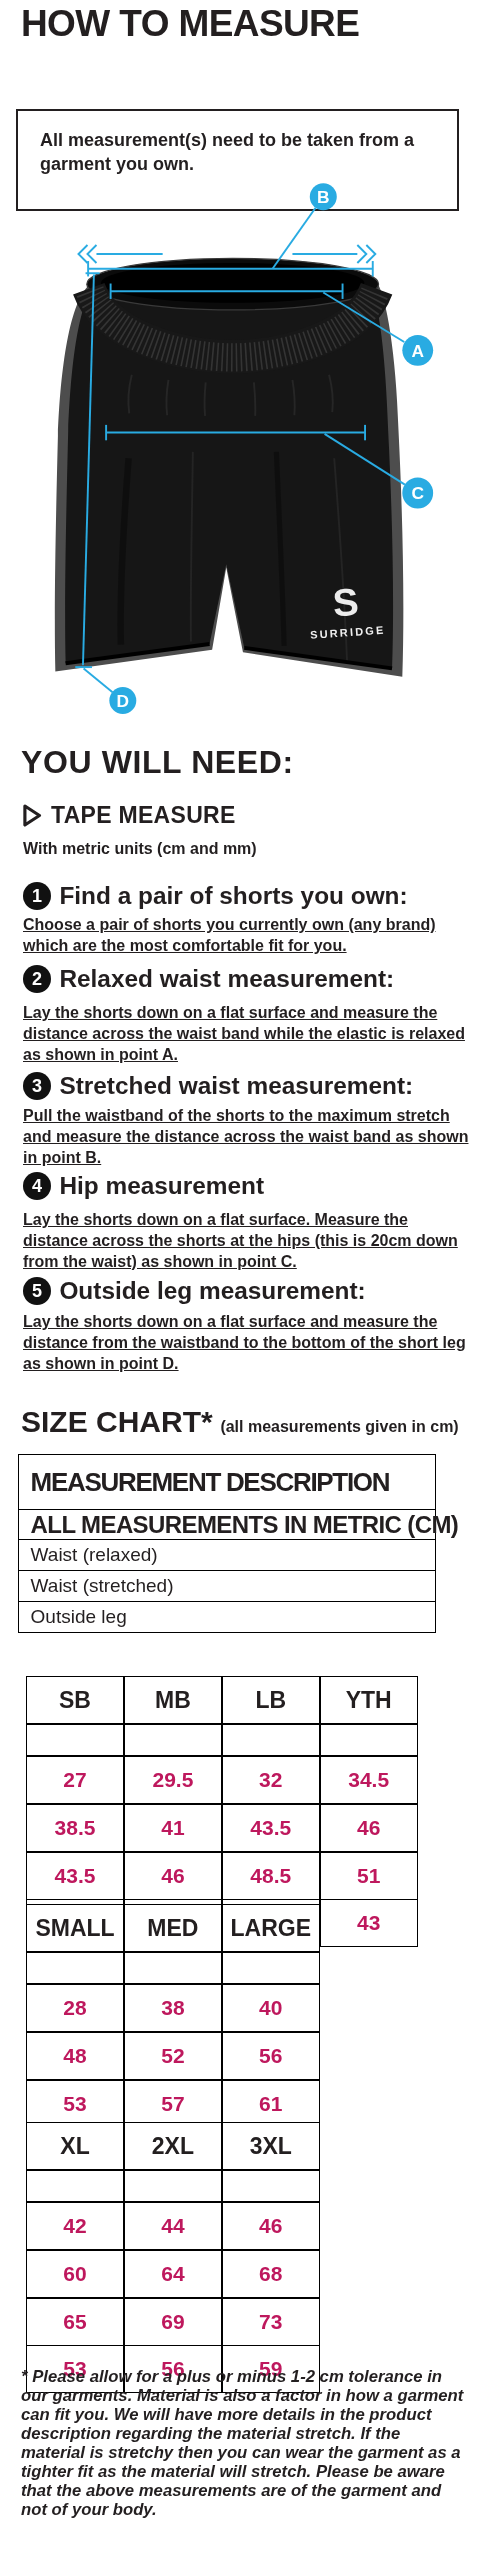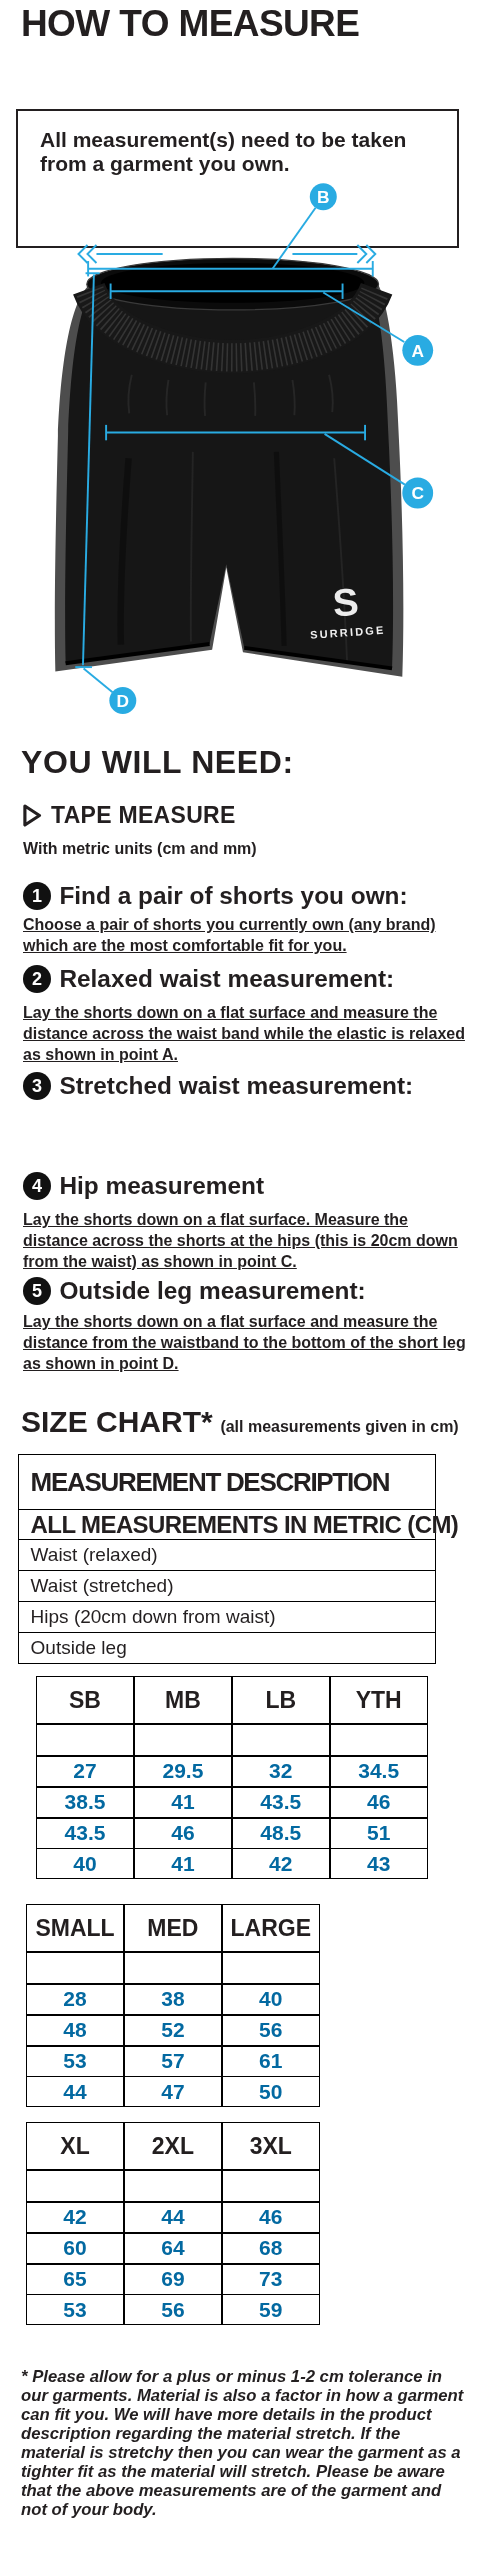--- a/index.html
+++ b/index.html
@@ -1,21 +1,21 @@
 <!DOCTYPE html>
 <html style="font-size:10.3px"><head>
 <meta charset="utf-8">
 <style>
   html,body{margin:0;padding:0;background:#fff;}
   .canvas{position:relative;width:493px;height:2576px;background:#fff;overflow:hidden;
           font-family:"Liberation Sans",sans-serif;color:#231f20;}
   .abs{position:absolute;}
   .page-title{left:21px;top:3px;font-size:37px;font-weight:800;letter-spacing:-0.6px;white-space:nowrap;}
-  .note-box{left:16px;top:109px;width:443px;height:139px;border:2.6px solid #231f20;box-sizing:border-box;
-            padding:16.7px 22px;font-size:21px;font-weight:700;line-height:24.4px;}
+  .note-box{left:16px;top:109px;width:443px;height:102px;border:2.6px solid #231f20;box-sizing:border-box;
+            padding:16.7px 22px;font-size:18px;font-weight:700;line-height:24.4px;}
   .figure-svg{left:0;top:182px;}
   .ywn-heading{left:21px;top:744px;font-size:32px;font-weight:800;letter-spacing:0.6px;white-space:nowrap;}
   .tool-row{left:23px;top:802px;display:flex;align-items:center;gap:9px;}
   .tool-label{font-size:23px;font-weight:800;letter-spacing:0.3px;white-space:nowrap;}
   .tool-note{left:23px;top:840px;font-size:16px;font-weight:700;}
   .step-head{display:flex;align-items:center;gap:8.4px;left:23px;}
   .step-num{width:28px;height:28px;border-radius:50%;background:#111;color:#fff;display:flex;
             align-items:center;justify-content:center;font-size:18px;font-weight:800;flex:0 0 28px;}
   .step-title{font-size:24.4px;font-weight:800;white-space:nowrap;}
   .step-body{left:23px;width:454px;font-size:16px;font-weight:700;line-height:21px;text-decoration:underline;}
@@ -27,22 +27,22 @@
   .desc-row:first-child{border-top:none;}
   .desc-h1{height:54px;font-size:26px;font-weight:800;letter-spacing:-1.3px;white-space:nowrap;}
   .desc-h2{height:30px;font-size:24px;font-weight:800;letter-spacing:-0.6px;white-space:nowrap;}
   .desc-item{height:31px;font-size:19px;font-weight:400;white-space:nowrap;}
   .size-table{border:1.9px solid #000;display:grid;box-sizing:border-box;background:#000;grid-gap:1.9px;}
   .size-table.c4{grid-template-columns:repeat(4,96px);}
   .size-table.c3{grid-template-columns:repeat(3,96px);}
   .st-cell{background:#fff;display:flex;align-items:center;justify-content:center;}
   .st-head{height:46px;font-size:23px;font-weight:800;}
   .st-empty{height:30px;}
-  .st-val{height:29px;font-size:21px;font-weight:700;color:#0369a1;}
-  .t1{left:36px;top:1676px;}
+  .st-val{height:46px;font-size:21px;font-weight:700;color:#be185d;}
+  .t1{left:26px;top:1676px;}
   .t2{left:26px;top:1904px;}
   .t3{left:26px;top:2122px;}
   .footnote{left:21px;top:2367px;width:446px;font-size:16.7px;font-weight:700;font-style:italic;line-height:19px;}
 </style>
 </head>
 <body>
 
 <div class="canvas">
 
   <div class="abs page-title">HOW TO MEASURE</div>
@@ -157,20 +157,21 @@
   <div class="abs step-head" style="top:965px;">
     <span class="step-num">2</span>
     <span class="step-title">Relaxed waist measurement:</span>
   </div>
   <div class="abs step-body" style="top:1002px;">Lay the shorts down on a flat surface and measure the distance across the waist band while the elastic is relaxed as shown in point A.</div>
 
   <div class="abs step-head" style="top:1072px;">
     <span class="step-num">3</span>
     <span class="step-title">Stretched waist measurement:</span>
   </div>
+  <div class="abs step-body" style="top:1105px;">Pull the waistband of the shorts to the maximum stretch and measure the distance across the waist band as shown in point B.</div>
 
   <div class="abs step-head" style="top:1172px;">
     <span class="step-num">4</span>
     <span class="step-title">Hip measurement</span>
   </div>
   <div class="abs step-body" style="top:1209px;">Lay the shorts down on a flat surface. Measure the distance across the shorts at the hips (this is 20cm down from the waist) as shown in point C.</div>
 
   <div class="abs step-head" style="top:1277px;">
     <span class="step-num">5</span>
     <span class="step-title">Outside leg measurement:</span>
@@ -180,21 +181,20 @@
   <div class="abs sc-heading">
     <span class="sc-main">SIZE CHART*</span>
     <span class="sc-sub">(all measurements given in cm)</span>
   </div>
 
   <div class="abs desc-table">
     <div class="desc-row desc-h1">MEASUREMENT DESCRIPTION</div>
     <div class="desc-row desc-h2">ALL MEASUREMENTS IN METRIC (CM)</div>
     <div class="desc-row desc-item">Waist (relaxed)</div>
     <div class="desc-row desc-item">Waist (stretched)</div>
-    <div class="desc-row desc-item">Hips (20cm down from waist)</div>
     <div class="desc-row desc-item">Outside leg</div>
   </div>
 
   <div class="abs size-table c4 t1">
     <div class="st-cell st-head">SB</div>
     <div class="st-cell st-head">MB</div>
     <div class="st-cell st-head">LB</div>
     <div class="st-cell st-head">YTH</div>
     <div class="st-cell st-empty"></div>
     <div class="st-cell st-empty"></div>

